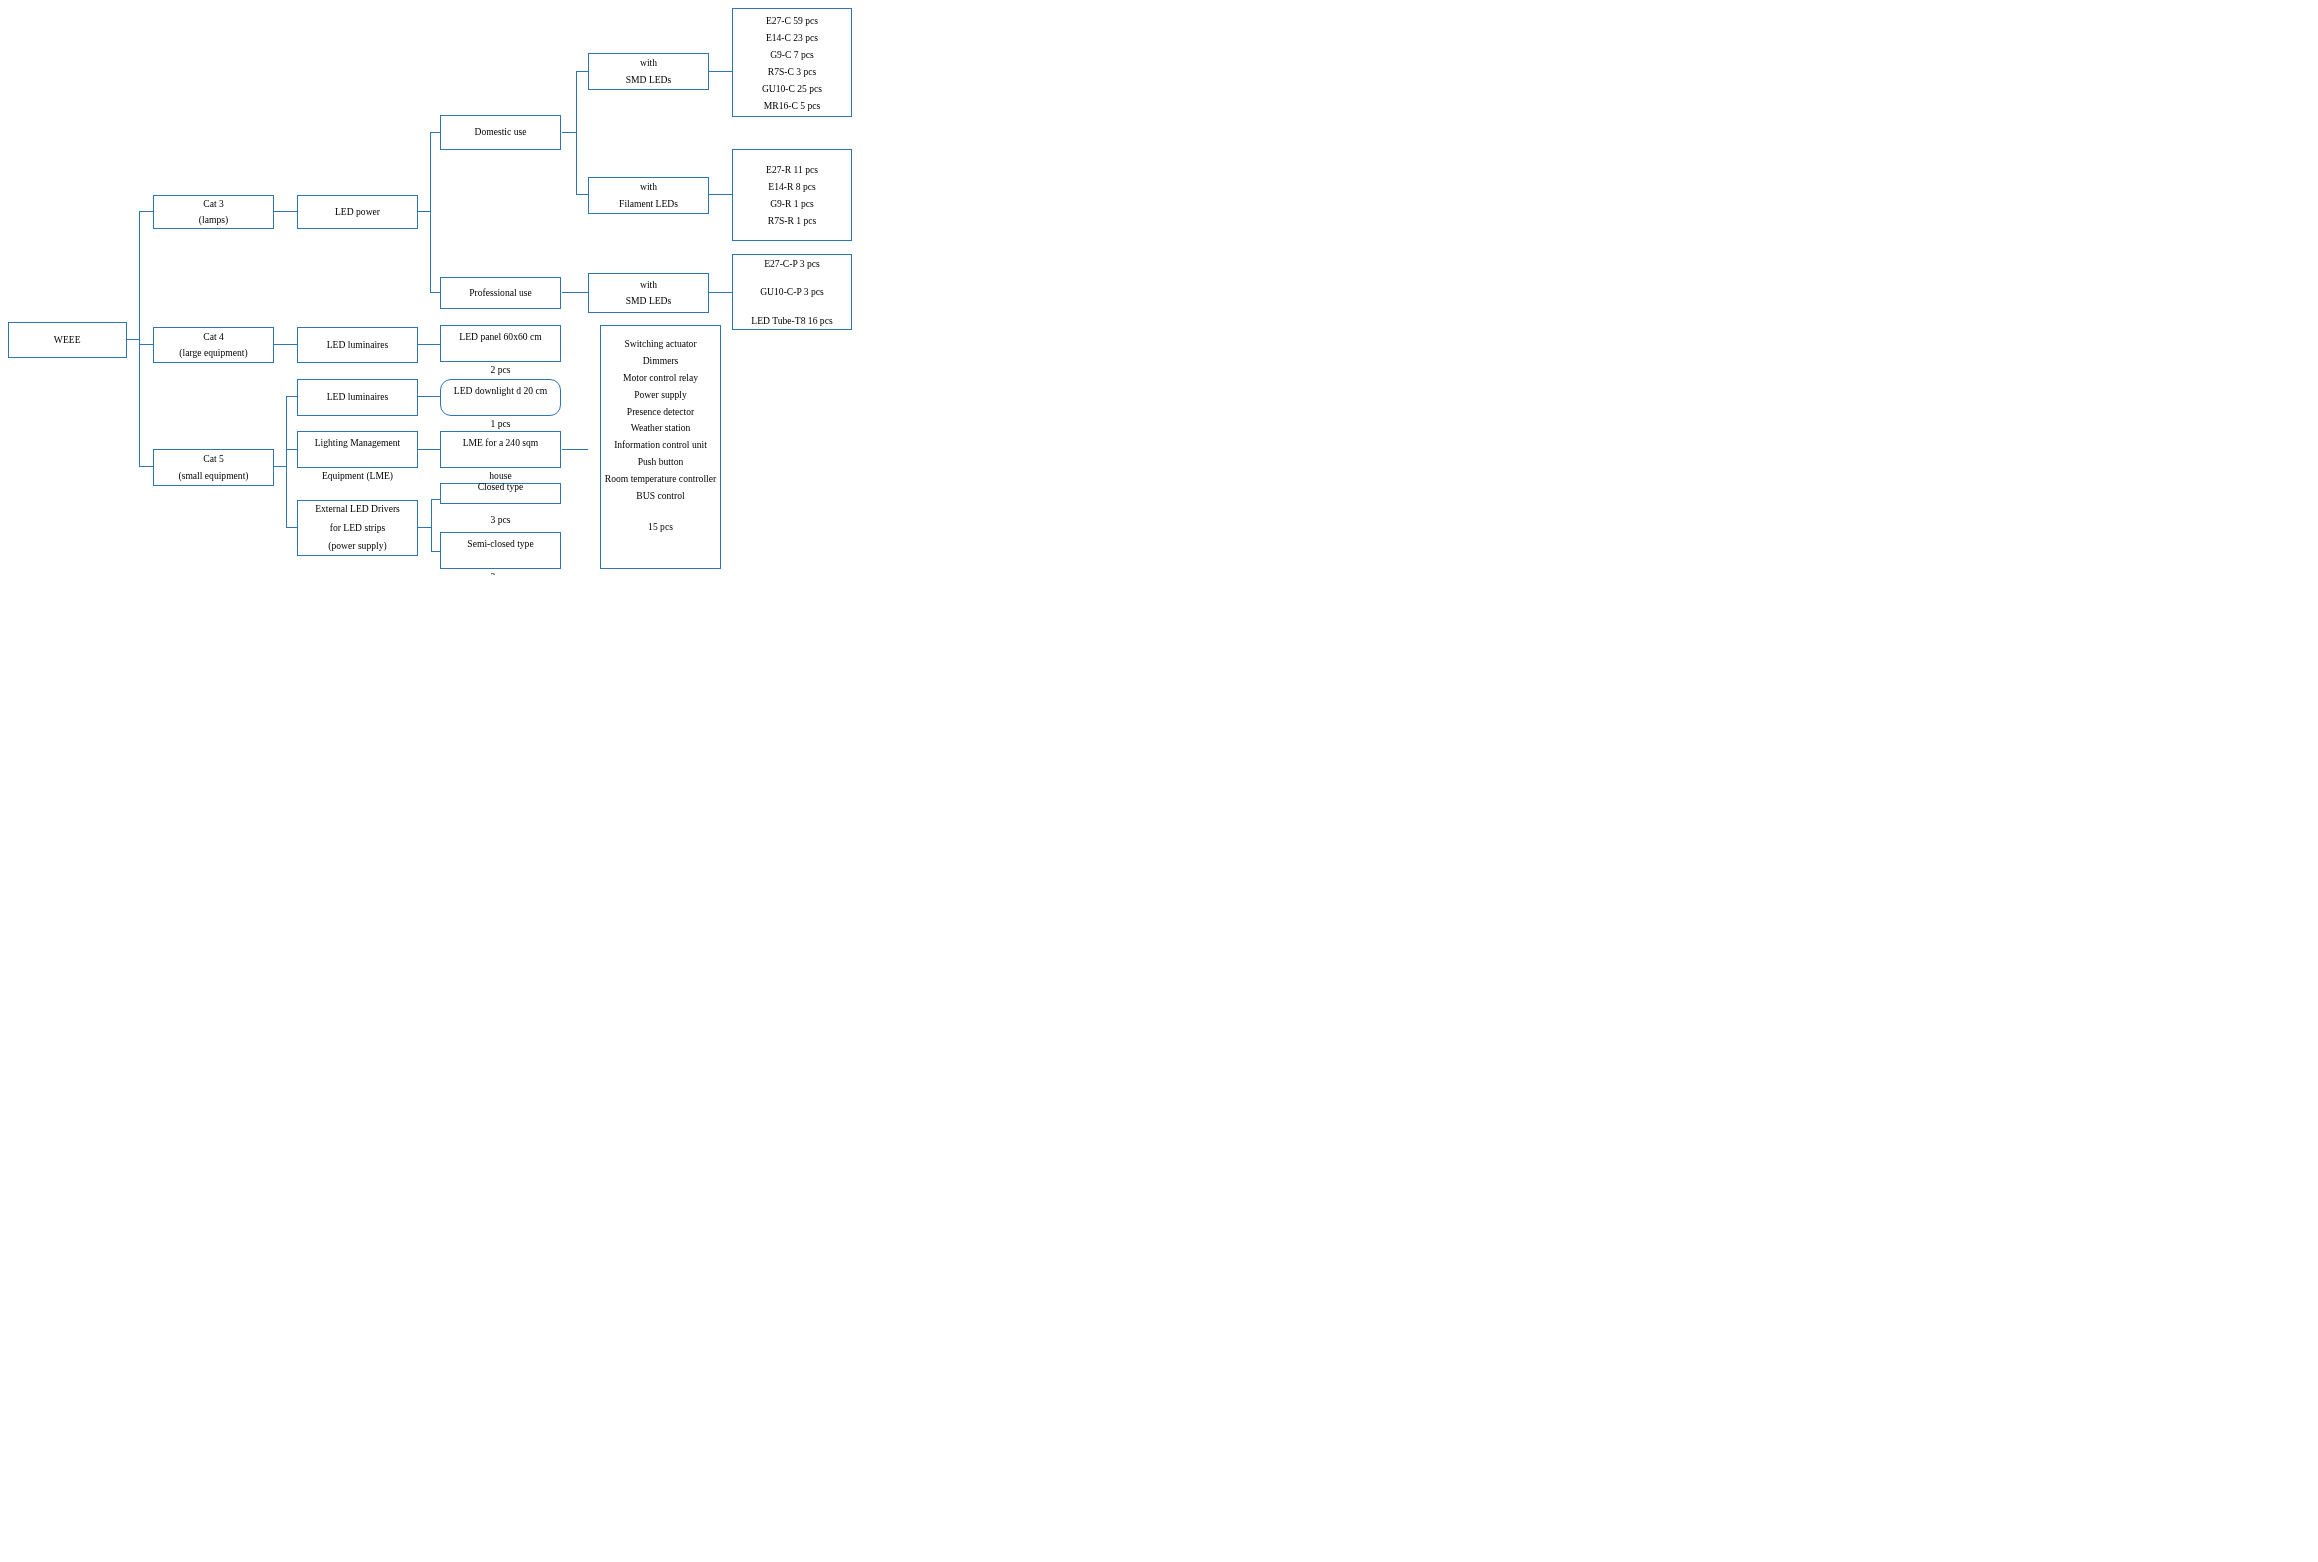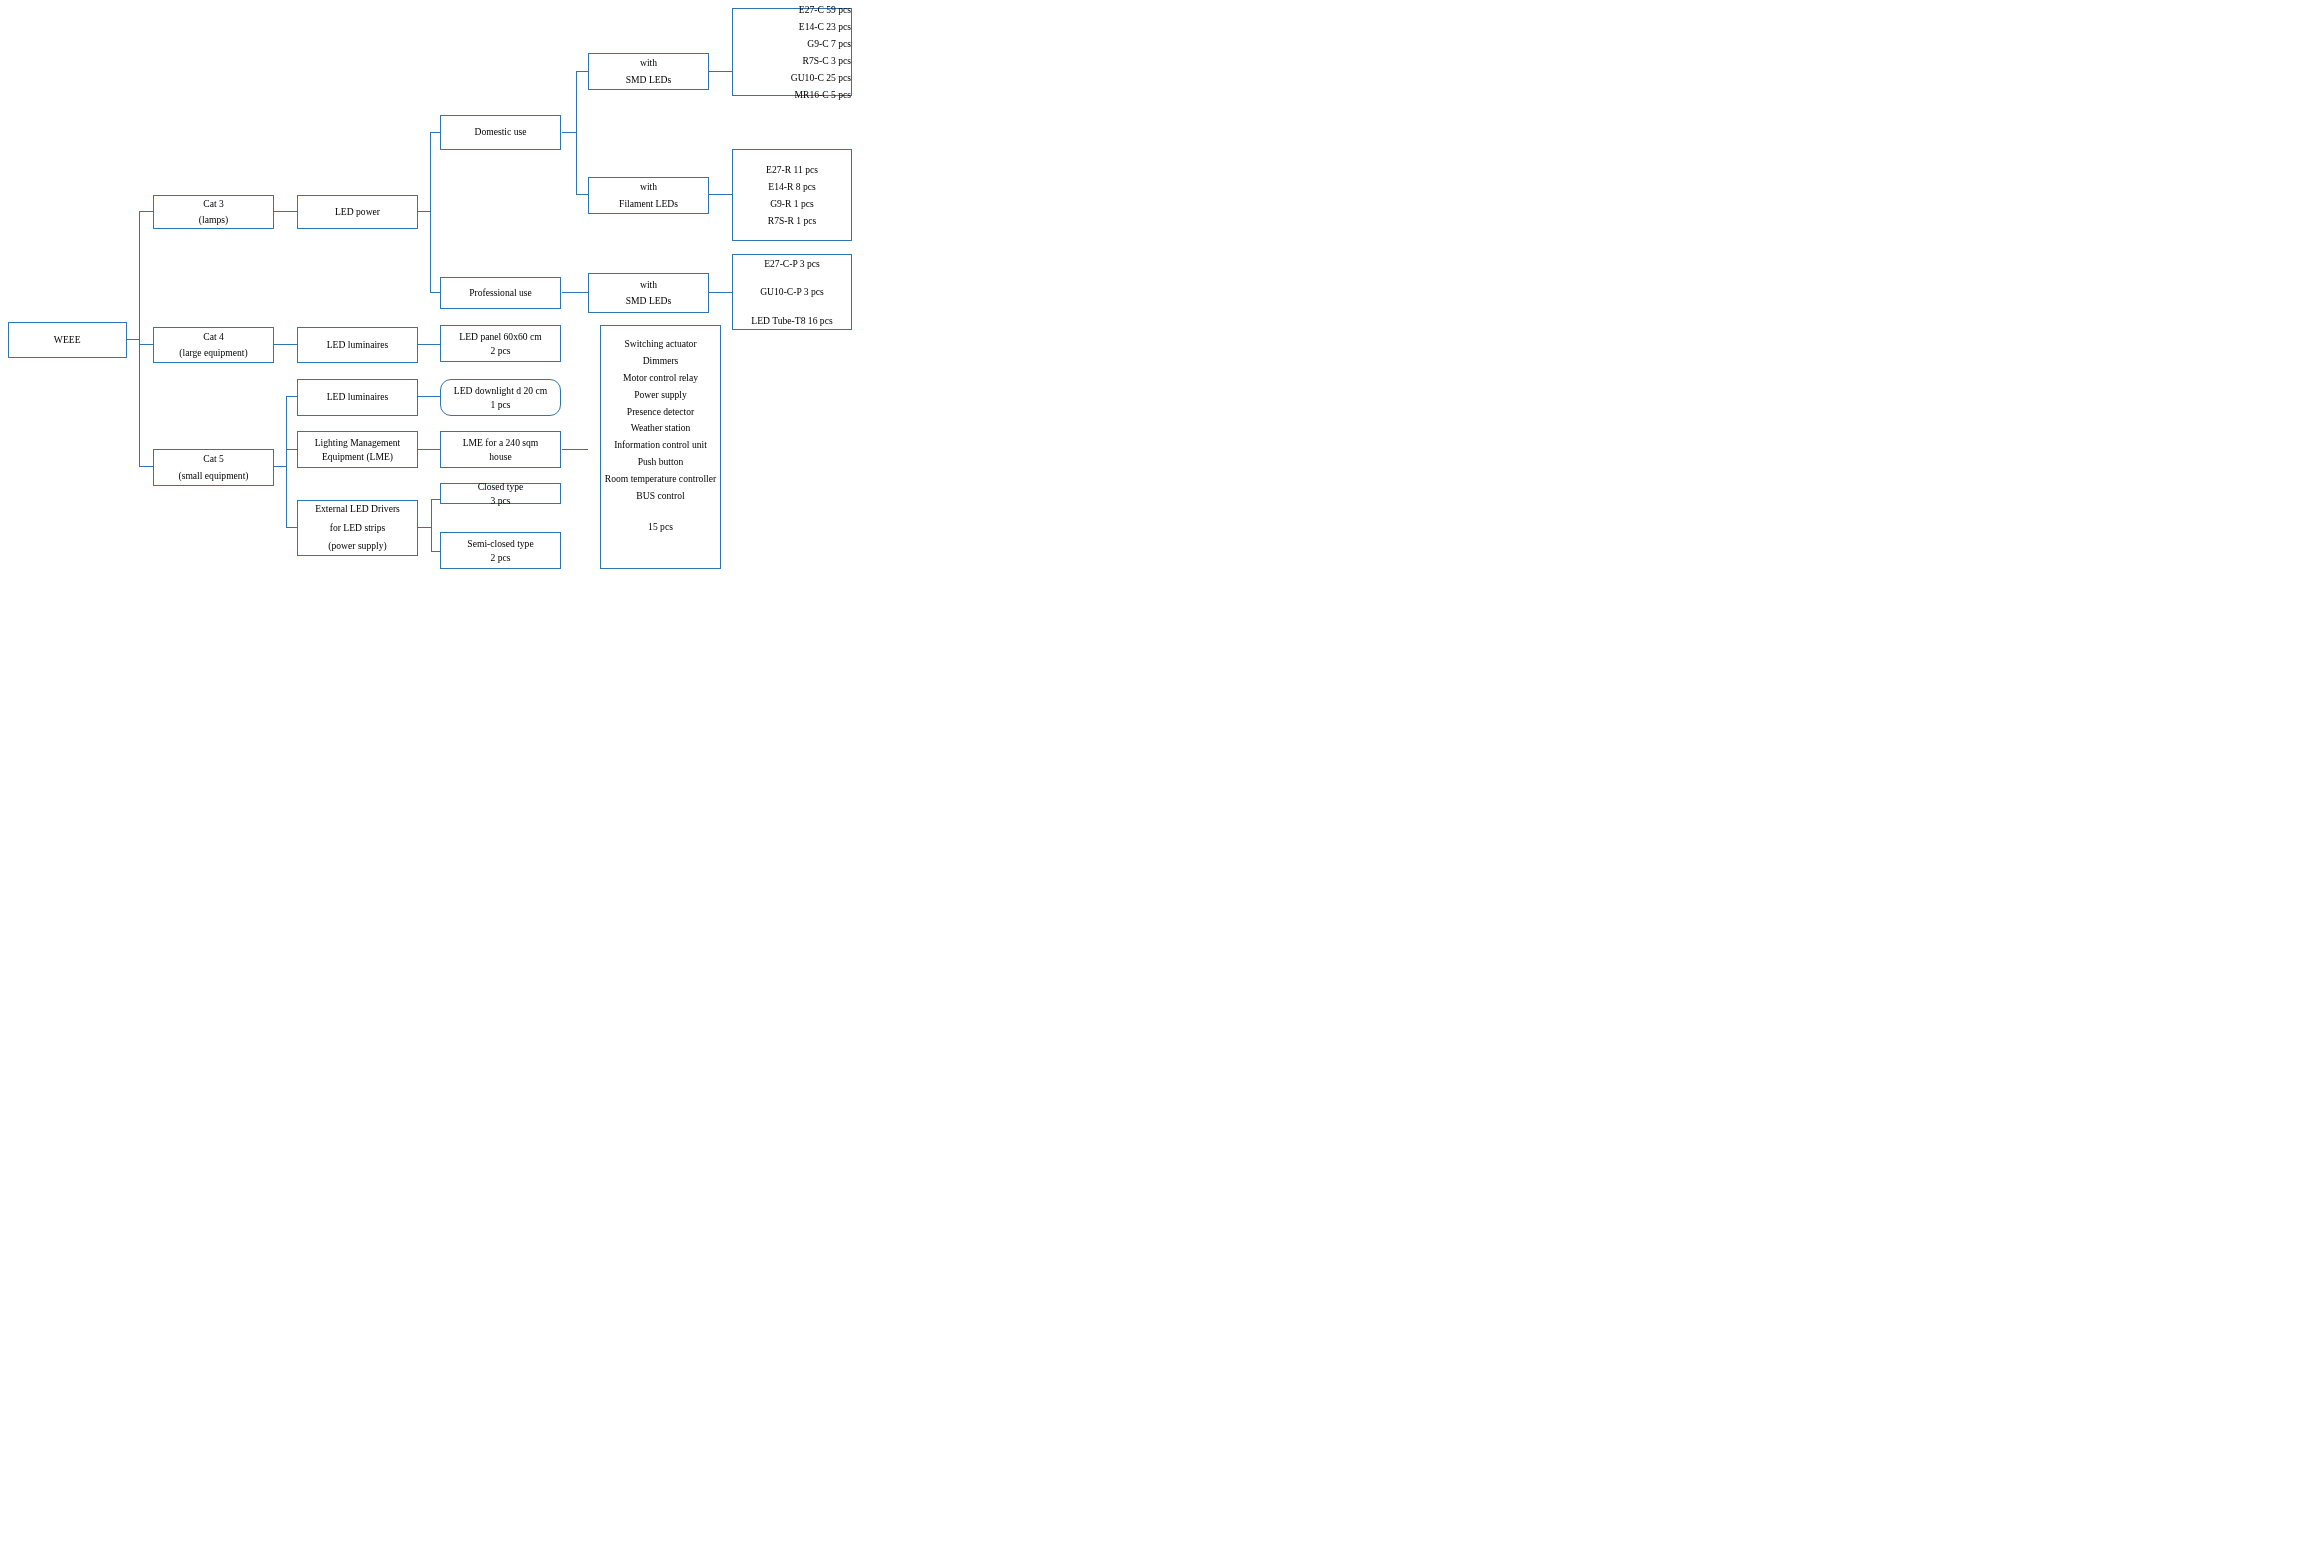--- a/index.html
+++ b/index.html
@@ -22,21 +22,21 @@
     border:1.1px solid var(--line);
     background:var(--bg);
     display:flex;
     flex-direction:column;
     align-items:center;
     justify-content:center;
     text-align:center;
     font-size:9.6px;
   }
   .box .line{line-height:1.7;white-space:nowrap;}
-  .box.tight .line{line-height:1.45;}
+  .box.tight .line{line-height:1.45;margin-top:19px;}
   .box.spread .line{line-height:1.95;}
   .box.list{justify-content:center;}
   .box.list .line{line-height:1.78;}
   .box.big{justify-content:flex-start;padding-top:10px;}
   .box.big .items .line{line-height:1.76;white-space:normal;}
   .box.big .count{line-height:1.76;margin-top:14.3px;}
   .h{position:absolute;height:1.1px;background:var(--line);}
   .v{position:absolute;width:1.1px;background:var(--line);}
 </style>
 </head>
@@ -92,21 +92,21 @@
 
   <div class="box" style="left:440px;top:115px;width:121px;height:35px;">
     <div class="line">Domestic use</div>
   </div>
 
   <div class="box" style="left:588px;top:53px;width:121px;height:37px;">
     <div class="line">with</div>
     <div class="line">SMD LEDs</div>
   </div>
 
-  <div class="box list" style="left:732px;top:8.3px;width:120px;height:88px;align-items:flex-end;">
+  <div class="box list" style="left:732px;top:8.3px;width:120px;height:109px;">
       <div class="line">E27-C 59 pcs</div>
       <div class="line">E14-C 23 pcs</div>
       <div class="line">G9-C 7 pcs</div>
       <div class="line">R7S-C 3 pcs</div>
       <div class="line">GU10-C 25 pcs</div>
       <div class="line">MR16-C 5 pcs</div>
     </div>
 
   <div class="box" style="left:588px;top:177px;width:121px;height:37px;">
     <div class="line">with</div>

